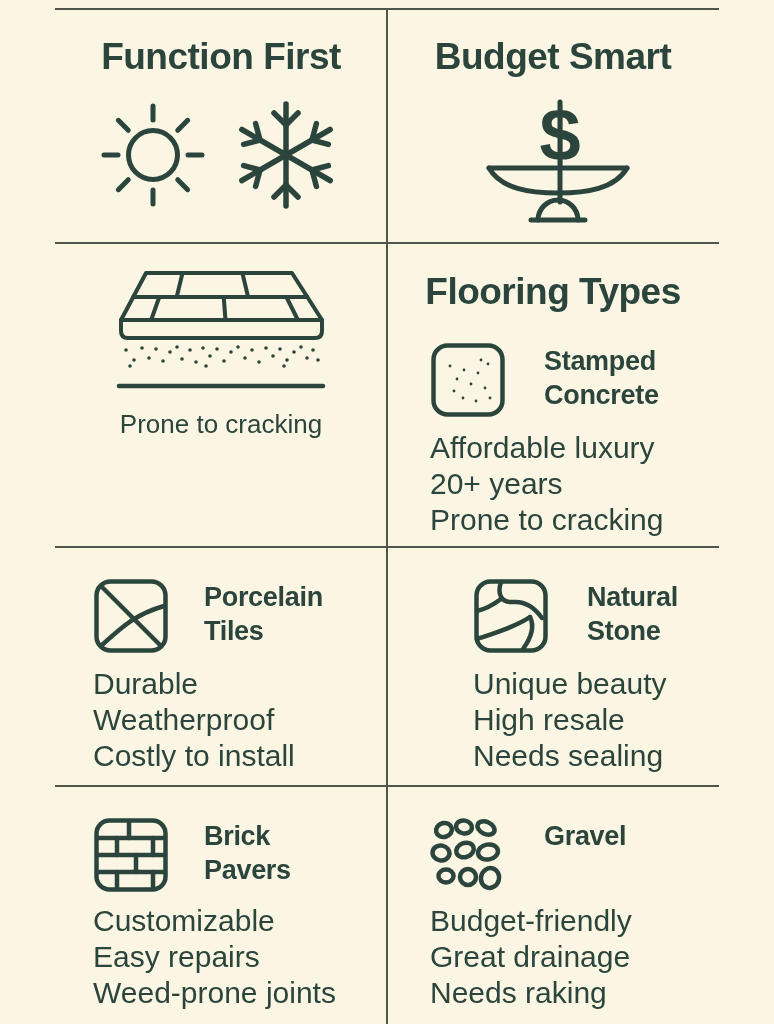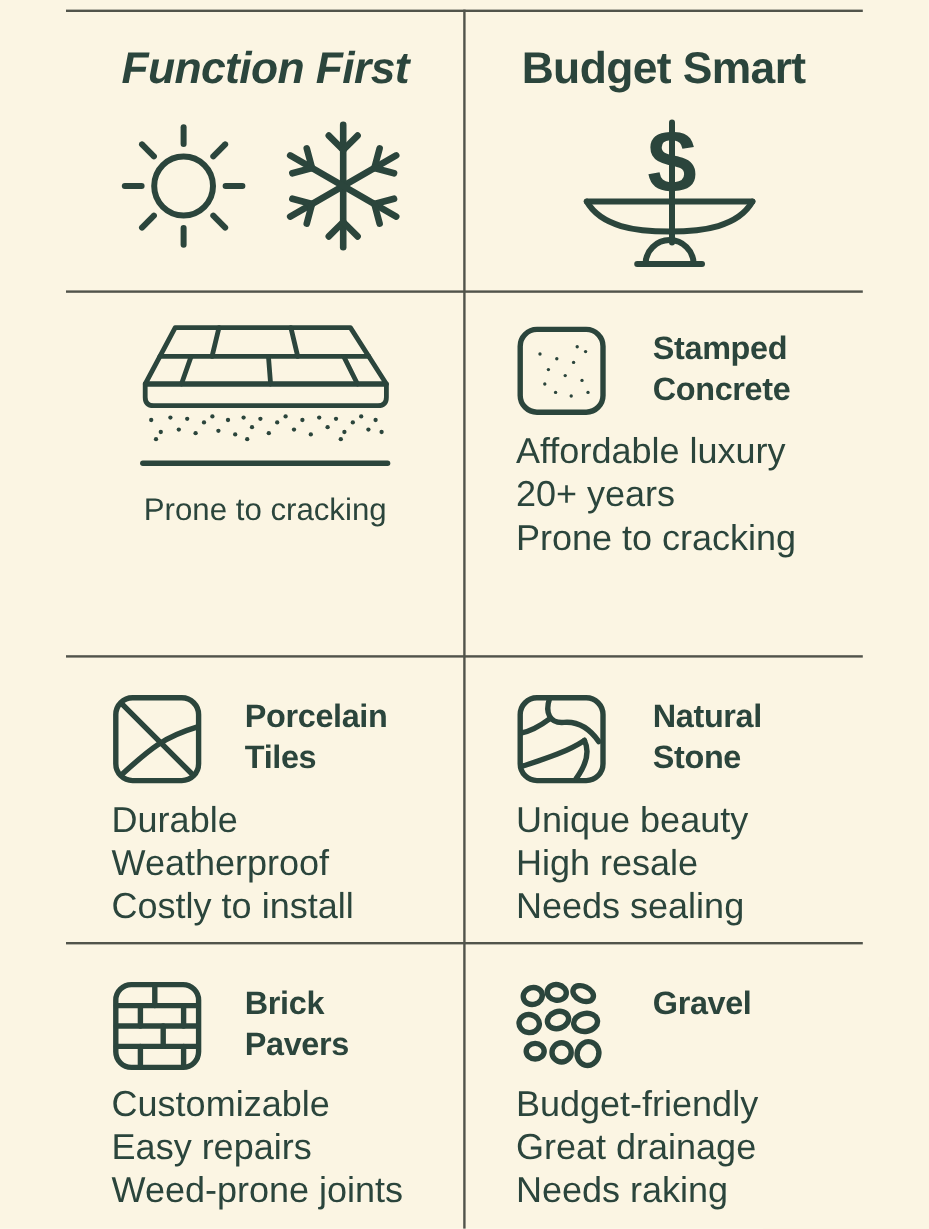--- a/index.html
+++ b/index.html
@@ -10,26 +10,26 @@
     color:#2B453C;
     font-family:"Liberation Sans", sans-serif;
     overflow:hidden;
   }
   .divider{position:absolute;background:#51544B;}
   .divider.v{left:386px;top:8px;width:2px;height:1016px;}
   .divider.h{left:55px;width:664px;height:2px;}
   .h0{top:8px;} .h1{top:242px;} .h2{top:546px;} .h3{top:785px;}
 
   .cell{position:absolute;}
-  #cell-ff{left:55px;top:8px;width:332px;height:212px;font-style:italic;}
+  #cell-ff{left:55px;top:8px;width:332px;height:212px;}
   #cell-bs{left:387px;top:8px;width:332px;height:235px;}
   #cell-pm{left:55px;top:243px;width:332px;height:304px;}
   #cell-ft{left:387px;top:243px;width:332px;height:304px;}
   #cell-pt{left:55px;top:547px;width:332px;height:189px;}
-  #cell-ns{left:387px;top:547px;width:332px;height:239px;}
+  #cell-ns{left:387px;top:547px;width:332px;height:239px;padding-left:43px;}
   #cell-bp{left:55px;top:786px;width:332px;height:238px;}
   #cell-gr{left:387px;top:786px;width:332px;height:252px;}
 
   .cell h2{
     margin:27px 0 0;
     text-align:center;
     font-size:37px;line-height:44px;
     font-weight:700;letter-spacing:-0.5px;
   }
   .icon-row{display:flex;justify-content:center;align-items:center;gap:24px;margin-top:20px;}
@@ -168,20 +168,21 @@
           <circle cx="14" cy="96" r="1.8"></circle>
         <circle cx="90" cy="96" r="1.8"></circle>
           <circle cx="168" cy="96" r="1.8"></circle>
       </g>
       <line class="st" x1="3" y1="116" x2="207" y2="116" stroke-width="4.5"></line>
     </svg>
     <div class="caption">Prone to cracking</div>
   </section>
 
   <section class="cell col-right" id="cell-ft">
+    <h2>Flooring Types</h2>
     <div class="type">
       <svg width="76" height="76" viewBox="0 0 76 76">
         <rect class="st" x="3.5" y="3.5" width="69" height="69" rx="14" stroke-width="4.5"></rect>
         <g fill="currentColor">
           <circle cx="20" cy="24" r="1.4"></circle>
             <circle cx="27" cy="37" r="1.4"></circle>
             <circle cx="24" cy="49" r="1.4"></circle>
           <circle cx="34" cy="28" r="1.4"></circle>
             <circle cx="41" cy="42" r="1.4"></circle>
             <circle cx="33" cy="56" r="1.4"></circle>

